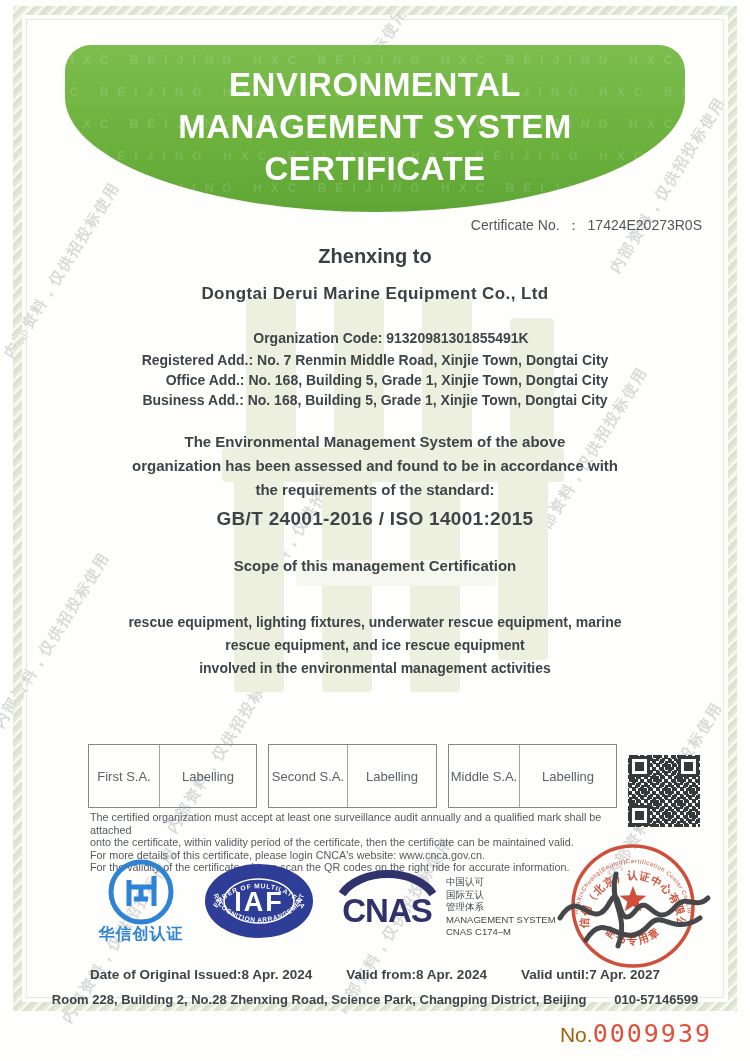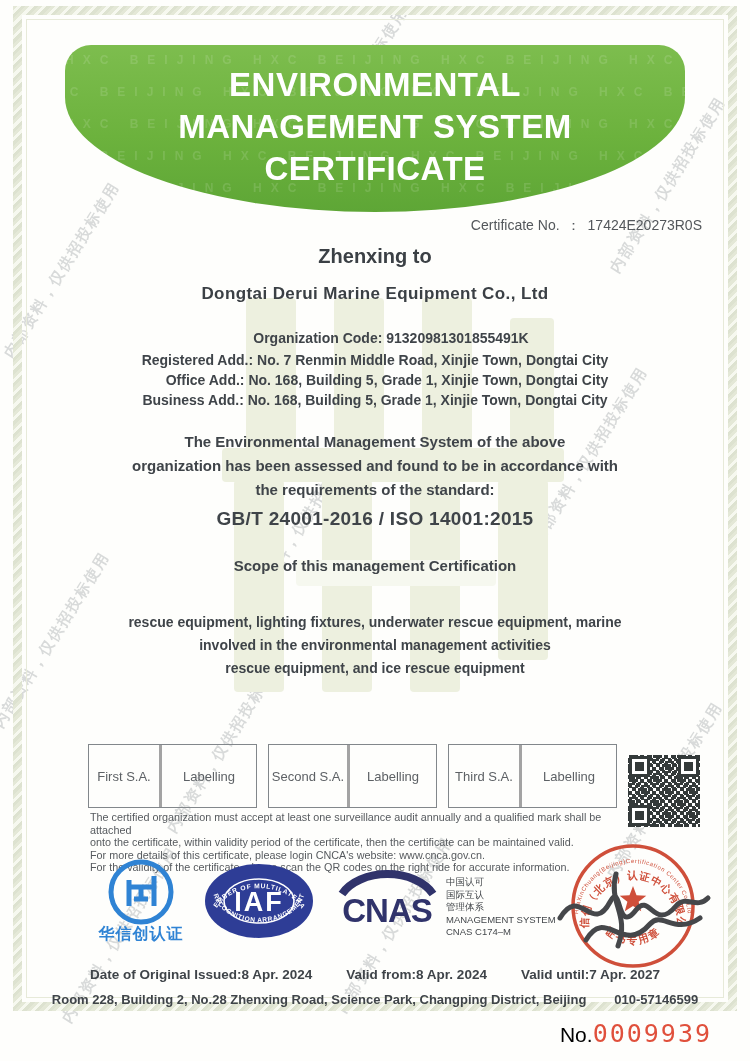--- a/index.html
+++ b/index.html
@@ -43,21 +43,21 @@
   .addr3{top:392px;font-size:14px;font-weight:bold;}
   .statement{top:430px;font-size:15px;font-weight:bold;line-height:24px;}
   .standard{top:508px;font-size:19px;font-weight:bold;letter-spacing:0.3px;}
   .scope-head{top:557px;font-size:15px;font-weight:bold;}
   .scope-body{top:611px;font-size:14px;font-weight:bold;line-height:23px;}
 
   
   .sa-box{position:absolute;top:744px;width:167px;height:62px;border:1px solid #82878b;
           display:flex;z-index:2;background:transparent;}
   .sa-cell{display:flex;align-items:center;justify-content:center;font-size:13px;color:#5d6165;}
-  .sa-stage{width:70px;border-right:3px solid #a3a3a3;}
+  .sa-stage{width:70px;border-right:1px solid #a3a3a3;}
   .sa-mark{flex:1;}
 
   
   .qr{position:absolute;left:628px;top:755px;width:72px;height:72px;z-index:2;background:#fff;
       background-image:
         conic-gradient(#343a3a 90deg,transparent 90deg 180deg,#343a3a 180deg 270deg,transparent 270deg),
         conic-gradient(#343a3a 90deg,transparent 90deg 180deg,#343a3a 180deg 270deg,transparent 270deg);
       background-size:8px 8px,6px 6px;background-position:0 0,1px 3px;}
   .qr-finder{position:absolute;width:15px;height:15px;border:3px solid #343a3a;background:#fff;}
   .qr-finder::after{content:"";position:absolute;inset:3px;background:#343a3a;}
@@ -71,21 +71,21 @@
          font-size:16px;font-weight:bold;color:#2f83d4;letter-spacing:1px;}
   .iaf-logo{position:absolute;left:203px;top:862px;z-index:2;}
   .cnas-logo{position:absolute;left:332px;top:868px;z-index:2;}
   .cnas-desc{position:absolute;left:446px;top:876px;z-index:2;font-size:9.5px;line-height:12.5px;color:#44484c;}
   .stamp{position:absolute;left:556px;top:840px;z-index:3;}
 
   .dates{top:967px;font-size:13.5px;font-weight:bold;display:flex;justify-content:center;gap:34px;}
   .footer-addr{top:992px;font-size:13px;font-weight:bold;display:flex;justify-content:center;gap:28px;}
 
   .serial{position:absolute;right:38px;top:1019px;z-index:3;display:flex;align-items:baseline;}
-  .serial-prefix{font-size:21px;color:#000000;}
+  .serial-prefix{font-size:21px;color:#a16207;}
   .serial-number{font-size:25px;color:#e0503c;font-family:"DejaVu Sans Mono",monospace;letter-spacing:2px;}
 </style>
 </head>
 <body>
 
 <div class="page">
 
   <div class="wm-layer">
     <span class="wm" style="left:62px;top:270px">内部资料，仅供招投标使用</span>
     <span class="wm" style="left:350px;top:95px">内部资料，仅供招投标使用</span>
@@ -144,34 +144,34 @@
     <div>The Environmental Management System of the above</div>
     <div>organization has been assessed and found to be in accordance with</div>
     <div>the requirements of the standard:</div>
   </div>
 
   <div class="center-text standard">GB/T 24001-2016 / ISO 14001:2015</div>
 
   <div class="center-text scope-head">Scope of this management Certification</div>
   <div class="center-text scope-body">
     <div>rescue equipment, lighting fixtures, underwater rescue equipment, marine</div>
+    <div>rescue equipment, and ice rescue equipment</div>
     <div>involved in the environmental management activities</div>
-    <div>rescue equipment, and ice rescue equipment</div>
   </div>
 
   <div class="sa-box" style="left:88px">
     <div class="sa-cell sa-stage">First S.A.</div>
     <div class="sa-cell sa-mark">Labelling</div>
   </div>
   <div class="sa-box" style="left:268px">
     <div class="sa-cell sa-stage" style="width:78px">Second S.A.</div>
     <div class="sa-cell sa-mark">Labelling</div>
   </div>
   <div class="sa-box" style="left:448px">
-    <div class="sa-cell sa-stage">Third S.A.</div>
+    <div class="sa-cell sa-stage">Middle S.A.</div>
     <div class="sa-cell sa-mark">Labelling</div>
   </div>
 
   <div class="qr">
     <div class="qr-finder" style="left:1px;top:1px"></div>
     <div class="qr-finder" style="right:1px;top:1px"></div>
     <div class="qr-finder" style="left:1px;bottom:1px"></div>
   </div>
 
   <div class="notes">

